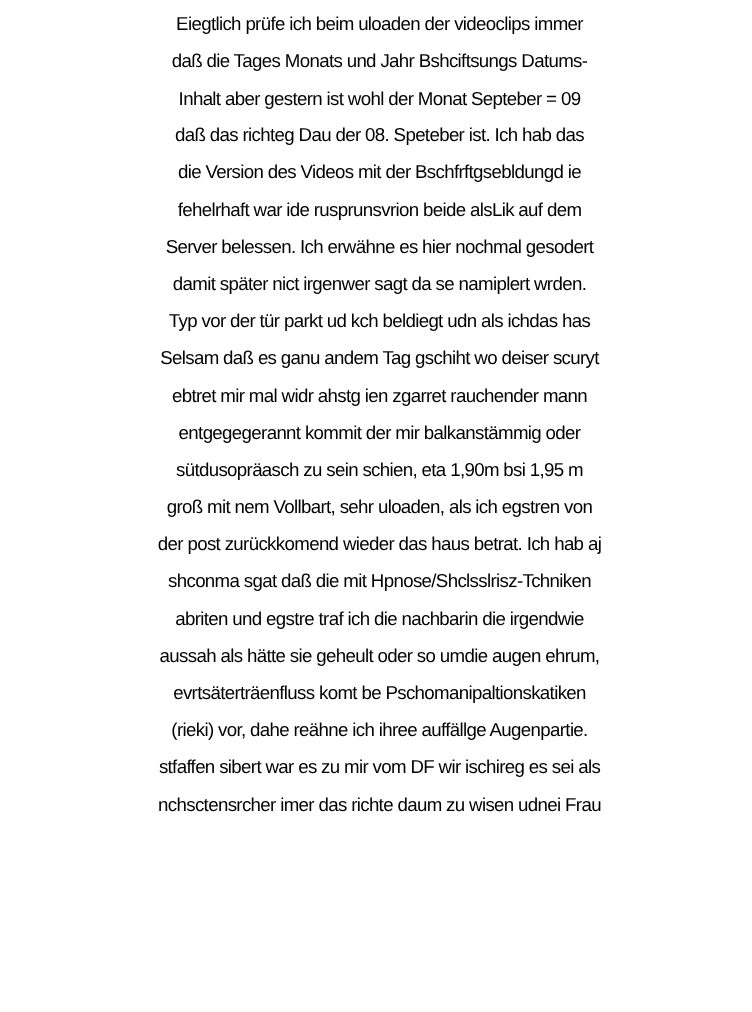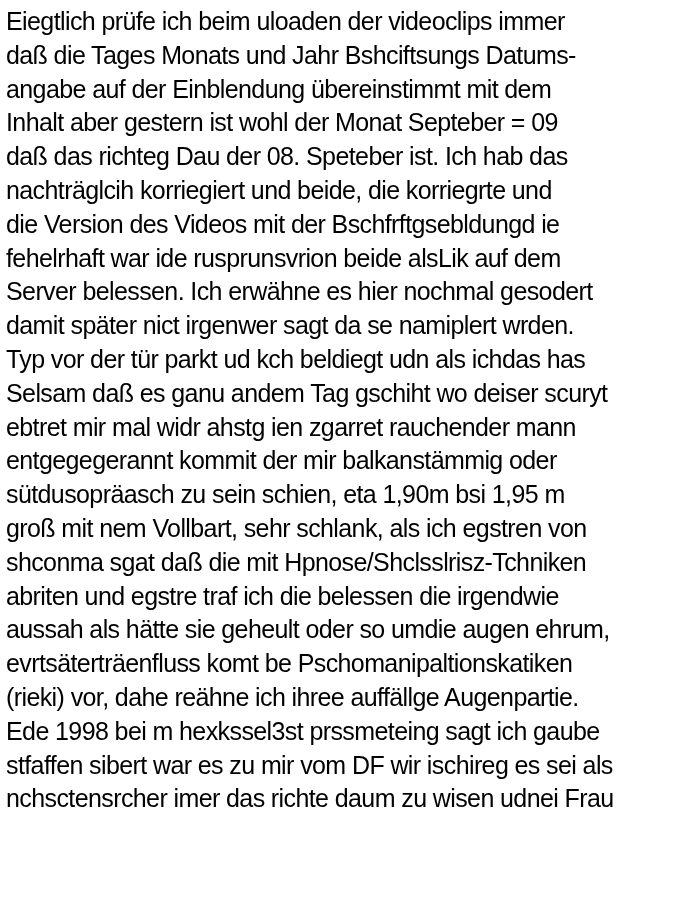--- a/index.html
+++ b/index.html
@@ -12,48 +12,47 @@
     width: 684px;
     height: 920px;
     background: #ffffff;
     overflow: hidden;
     box-sizing: border-box;
     padding: 5px 0 0 6px;
     font-family: "Liberation Sans", "DejaVu Sans", sans-serif;
     color: #000000;
   }
   .line {
-    font-size: 25px;
+    font-size: 17px;
     line-height: 33.8px;
     letter-spacing: -0.6px;
     white-space: nowrap;
     font-weight: 400;
+    text-align: center;
   }
 </style>
 </head>
 <body>
 
 <div class="page">
   <div class="line">Eiegtlich prüfe ich beim uloaden der videoclips immer</div>
   <div class="line">daß die Tages Monats und Jahr Bshciftsungs Datums-</div>
-  <div class="line">angabe auf der Einblendung übereinstimmt mit dem</div>
   <div class="line">Inhalt aber gestern ist wohl der Monat Septeber = 09</div>
   <div class="line">daß das richteg Dau der 08. Speteber ist. Ich hab das</div>
-  <div class="line">nachträglcih korriegiert und beide, die korriegrte und</div>
   <div class="line">die Version des Videos mit der Bschfrftgsebldungd ie</div>
   <div class="line">fehelrhaft war ide rusprunsvrion beide alsLik auf dem</div>
   <div class="line">Server belessen. Ich erwähne es hier nochmal gesodert</div>
   <div class="line">damit später nict irgenwer sagt da se namiplert wrden.</div>
   <div class="line">Typ vor der tür parkt ud kch beldiegt udn als ichdas has</div>
   <div class="line">Selsam daß es ganu andem Tag gschiht wo deiser scuryt</div>
   <div class="line">ebtret mir mal widr ahstg ien zgarret rauchender mann</div>
   <div class="line">entgegegerannt kommit der mir balkanstämmig oder</div>
   <div class="line">sütdusopräasch zu sein schien, eta 1,90m bsi 1,95 m</div>
-  <div class="line">groß mit nem Vollbart, sehr schlank, als ich egstren von</div>
+  <div class="line">groß mit nem Vollbart, sehr uloaden, als ich egstren von</div>
+  <div class="line">der post zurückkomend wieder das haus betrat. Ich hab aj</div>
   <div class="line">shconma sgat daß die mit Hpnose/Shclsslrisz-Tchniken</div>
-  <div class="line">abriten und egstre traf ich die belessen die irgendwie</div>
+  <div class="line">abriten und egstre traf ich die nachbarin die irgendwie</div>
   <div class="line">aussah als hätte sie geheult oder so umdie augen ehrum,</div>
   <div class="line">evrtsäterträenfluss komt be Pschomanipaltionskatiken</div>
   <div class="line">(rieki) vor, dahe reähne ich ihree auffällge Augenpartie.</div>
-  <div class="line">Ede 1998 bei m hexkssel3st prssmeteing sagt ich gaube</div>
   <div class="line">stfaffen sibert war es zu mir vom DF wir ischireg es sei als</div>
   <div class="line">nchsctensrcher imer das richte daum zu wisen udnei Frau</div>
 </div>
 
 </body></html>

